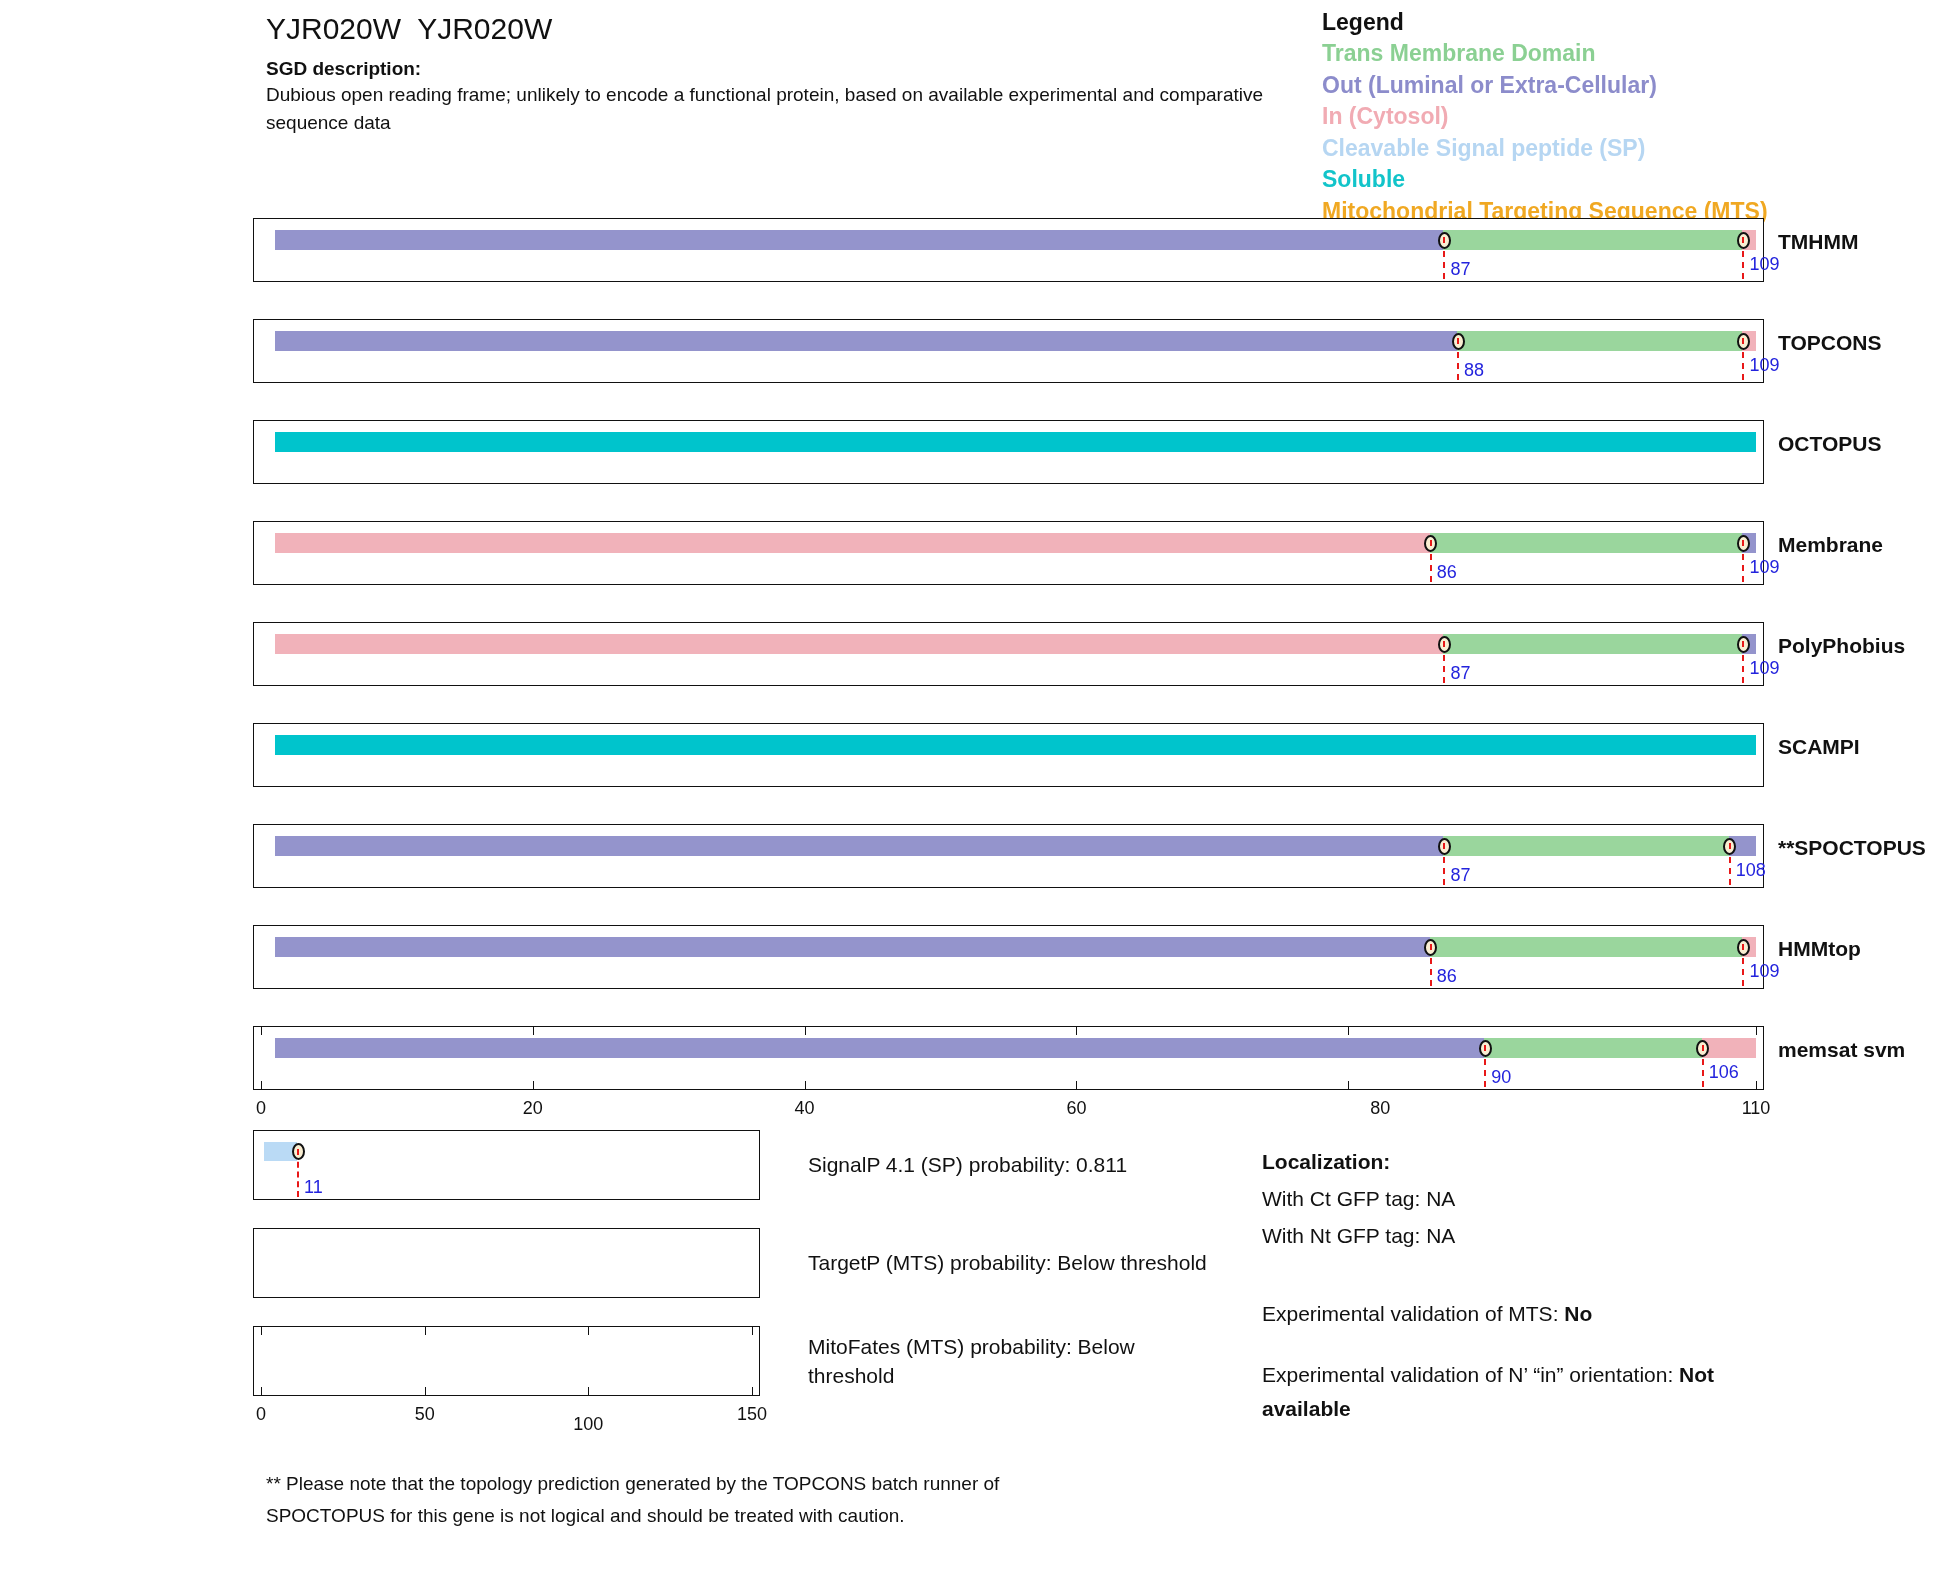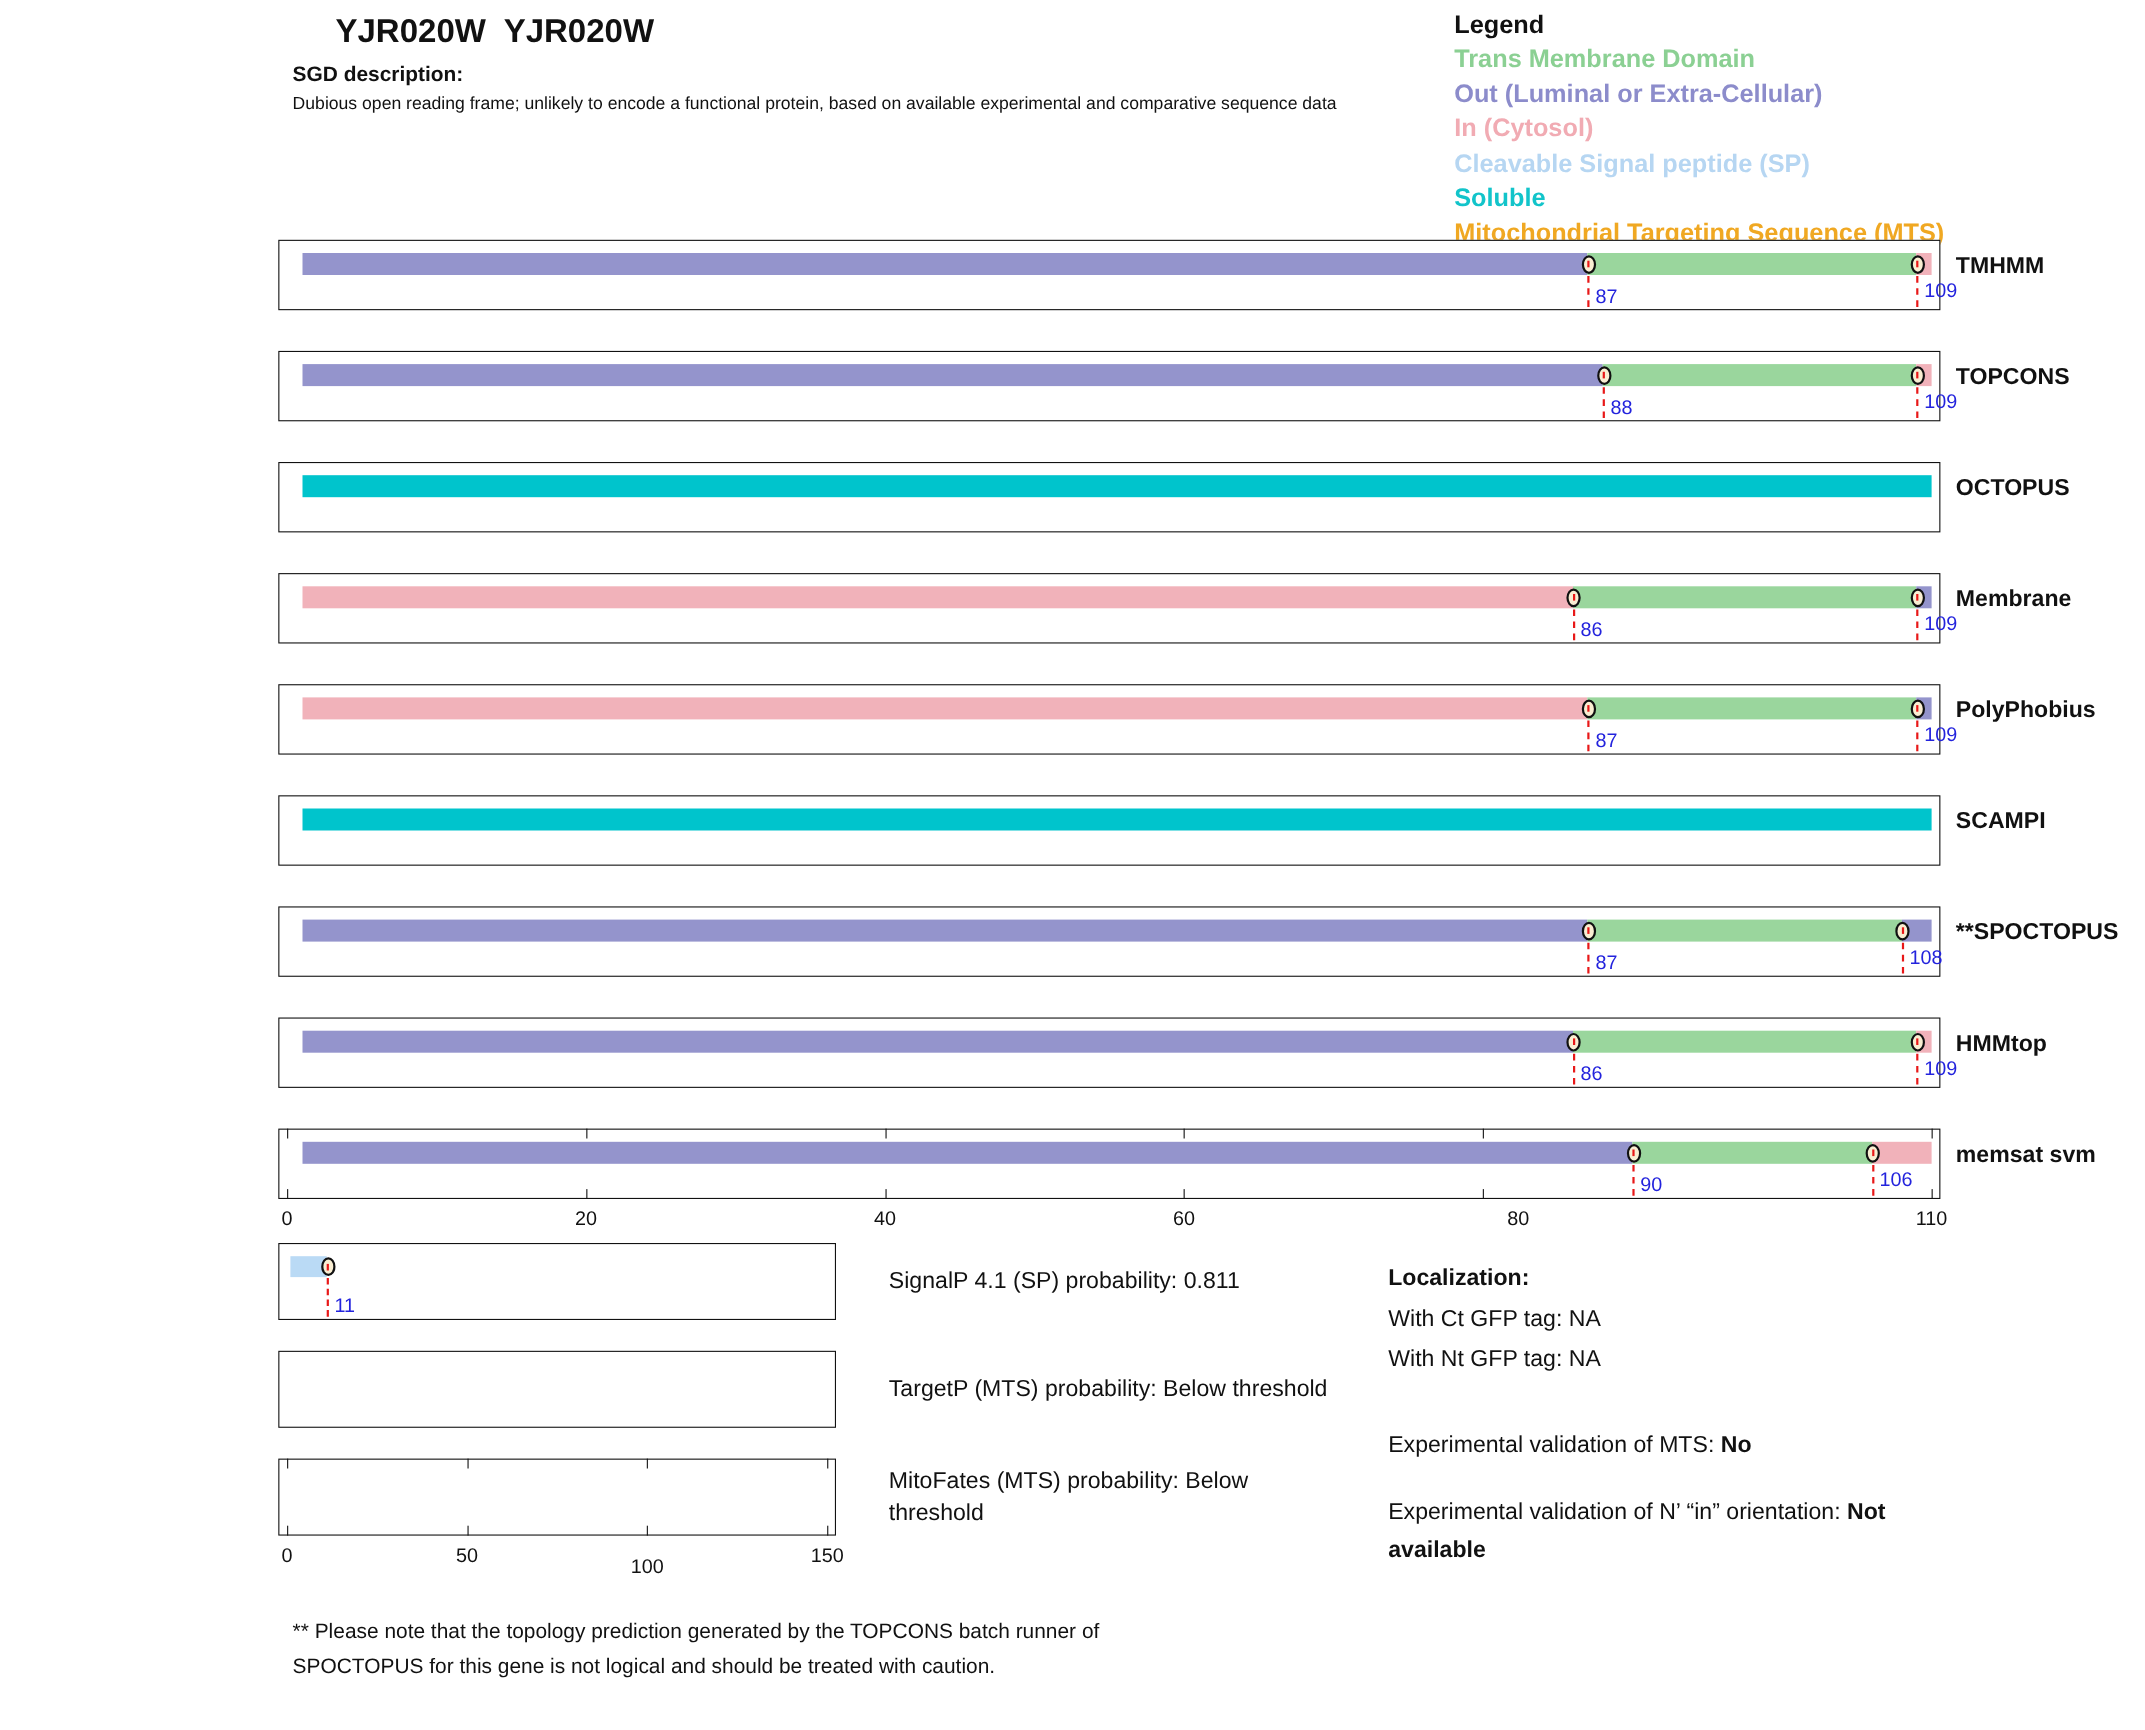--- a/index.html
+++ b/index.html
@@ -1,21 +1,21 @@
 <!DOCTYPE html>
 <html><head>
 <meta charset="utf-8">
 <style>
   html,body{margin:0;padding:0;background:#fff;}
   .page{position:relative;width:1950px;height:1573px;background:#ffffff;
         font-family:"Liberation Sans",sans-serif;color:#111;overflow:hidden;}
 
-  .title{position:absolute;left:266px;top:12px;font-size:30px;font-weight:bold;white-space:pre;margin-left:39px;}
+  .title{position:absolute;left:266px;top:12px;font-size:30px;font-weight:normal;white-space:pre;}
   .sgd-label{position:absolute;left:266px;top:58px;font-size:19px;font-weight:bold;}
-  .sgd-desc{position:absolute;left:266px;top:81px;font-size:16px;line-height:28px;width:1010px;}
+  .sgd-desc{position:absolute;left:266px;top:81px;font-size:19px;line-height:28px;width:1010px;}
 
   .legend{position:absolute;left:1322px;top:6px;}
   .legend-title{font-size:23px;font-weight:bold;line-height:32px;color:#111;}
   .legend-item{font-size:23px;font-weight:bold;line-height:31.5px;white-space:nowrap;}
 
   .track-row{position:absolute;overflow:visible;}
   .track-box{position:absolute;inset:0;border:1.6px solid #111;background:#fff;box-sizing:border-box;}
   .plot{position:absolute;left:8px;right:8px;top:0;bottom:0;}
   .seg{position:absolute;z-index:1;}
   .mline{position:absolute;width:0;border-left:2.6px dashed #e81818;z-index:2;}

